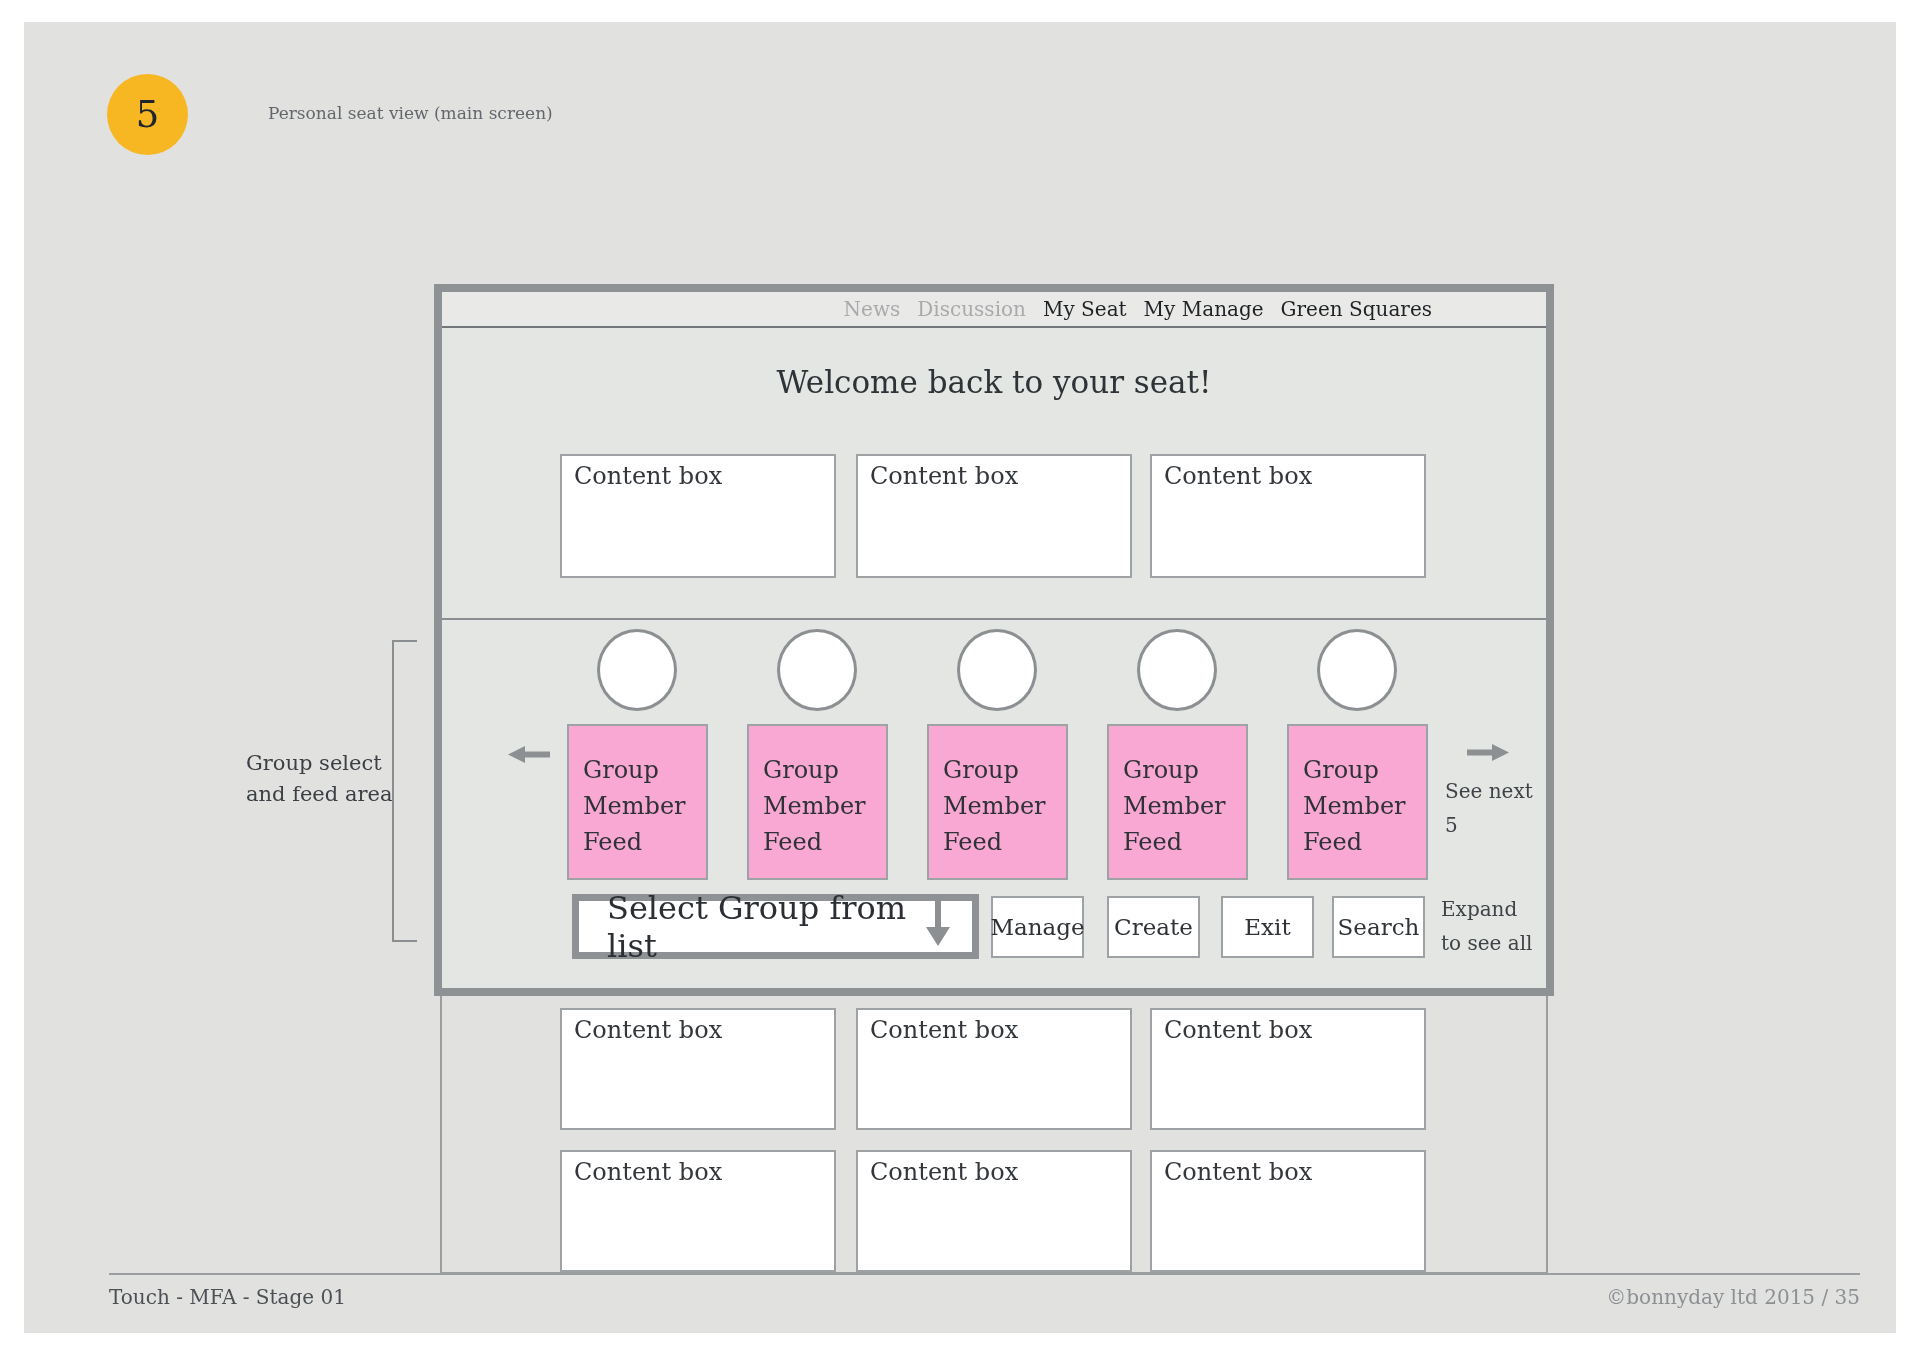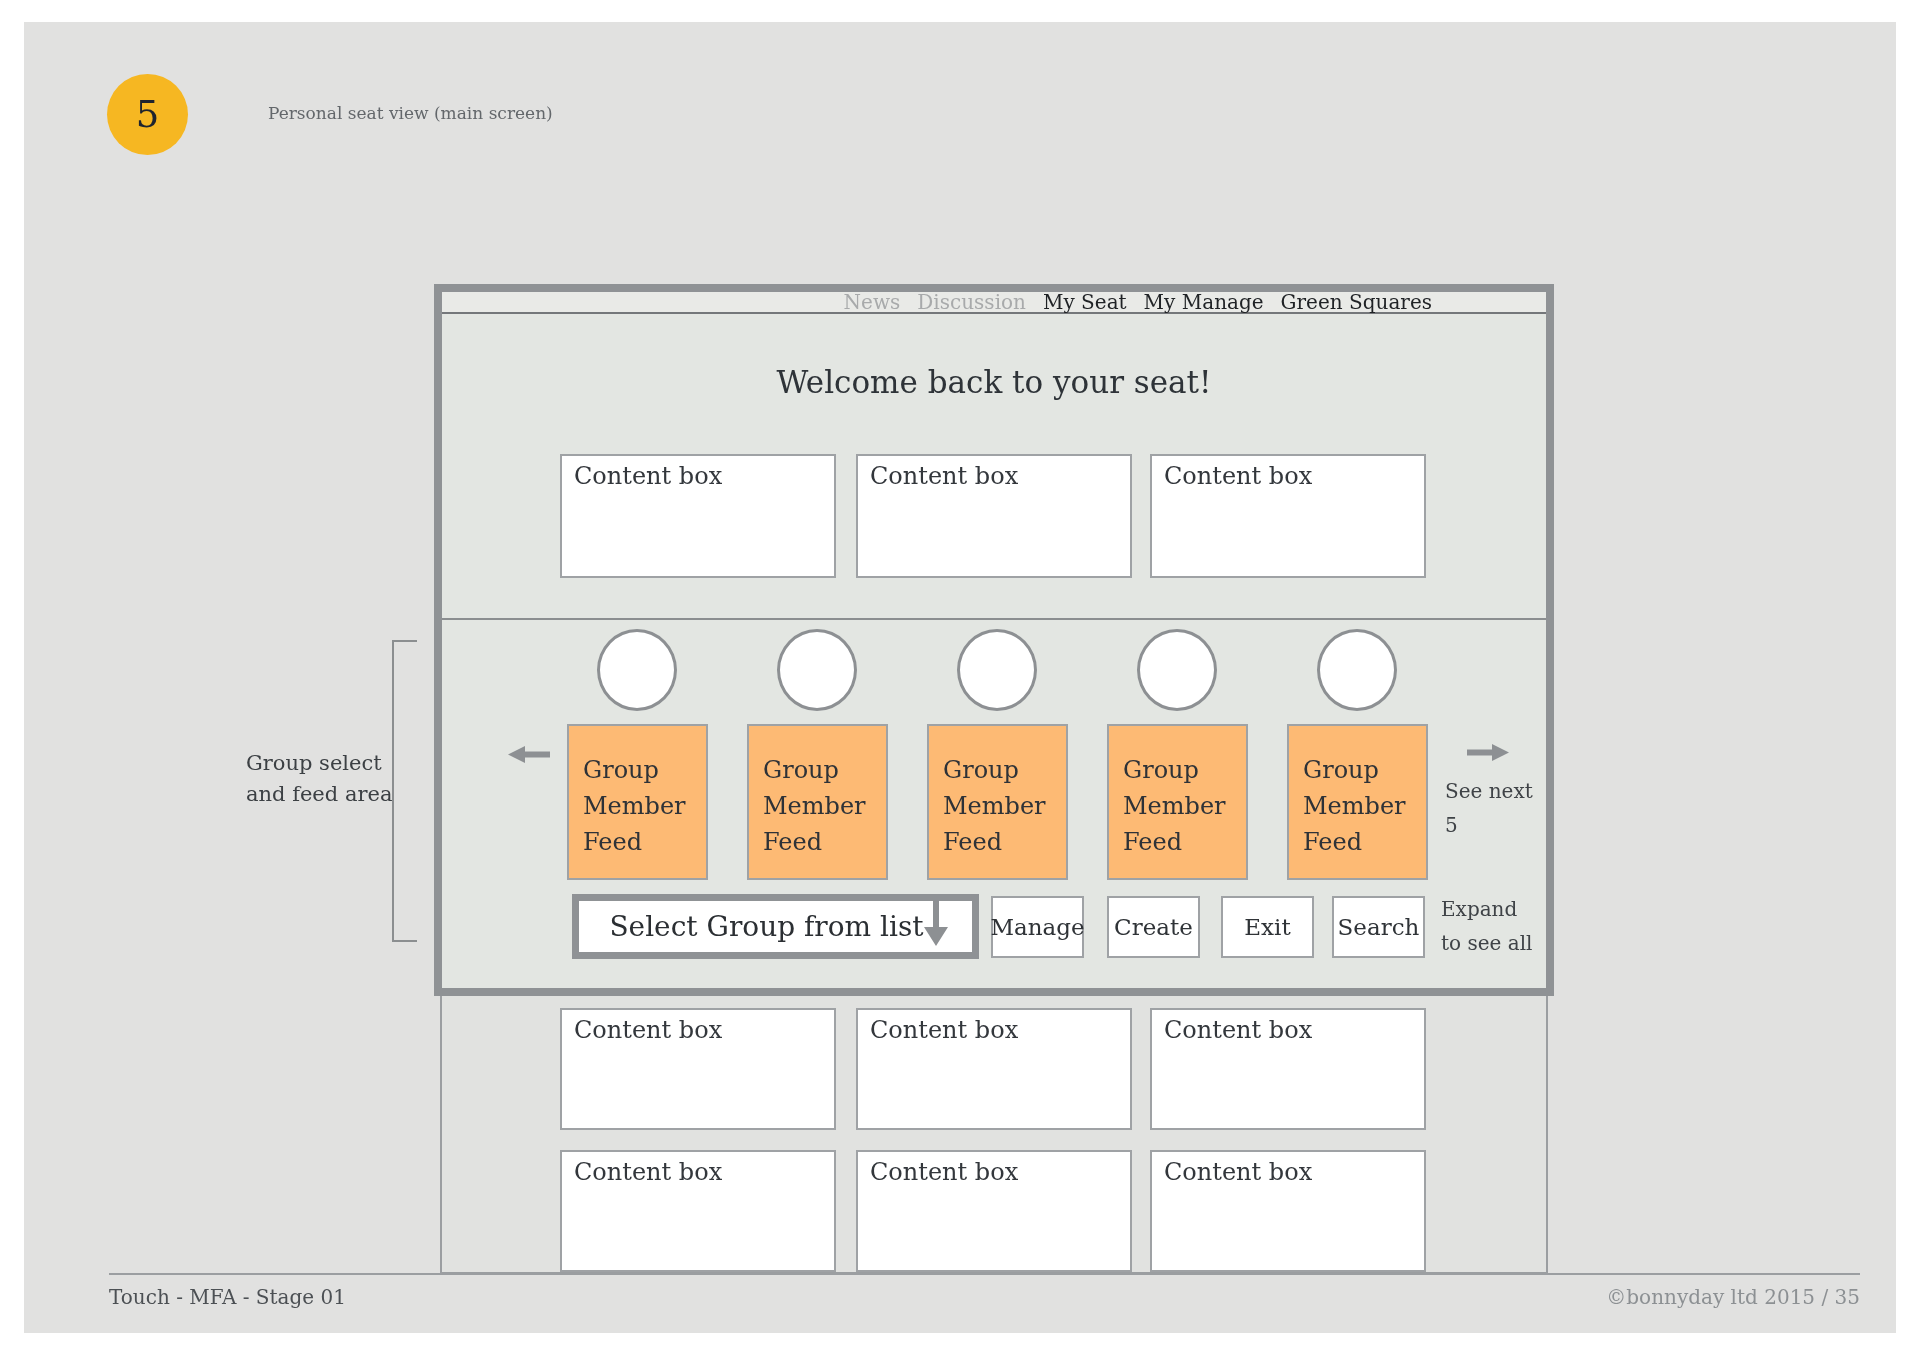--- a/index.html
+++ b/index.html
@@ -22,53 +22,53 @@
     font-size:37px; color:#1f242e;
   }
   .step-label { position:absolute; left:196px; top:81px; font-size:17px; color:#63676b;margin-left:48px; }
 
   
   .panel {
     position:absolute; left:410px; top:262px; width:1120px; height:712px;
     border:8px solid #8f9295; background:#e3e6e2;
   }
   .navbar {
-    position:absolute; left:0; top:0; width:1104px; height:22px;
+    position:absolute; left:0; top:0; width:1104px; height:36px;
     background:#e9eae7; border-bottom:2px solid #74777a;
     display:flex; align-items:center; justify-content:flex-end;
     gap:17px; padding-right:114px; font-size:20px;
   }
   .navbar .muted { color:#a8aaab; }
   .navbar .active { color:#1f2225; }
   .welcome { position:absolute; left:0; top:72px; width:1104px; text-align:center; font-size:31px; color:#2e3338; }
 
   .cbox {
     position:absolute; width:276px; background:#ffffff;
     border:2px solid #9fa2a5; padding:6px 12px; font-size:24px; color:#33373c;
   }
   .divider { position:absolute; left:0; top:326px; width:1104px; height:2px; background:#8b8e90; }
 
   .circle {
     position:absolute; width:80px; height:82px; border-radius:50%;
     background:#ffffff; border:3px solid #8d9093; top:337px;
   }
   .card {
     position:absolute; top:432px; width:141px; height:156px;
-    background:#fdba74; border:2px solid #9fa2a5;
+    background:#f9a8d4; border:2px solid #9fa2a5;
     padding:26px 10px 0 14px; font-size:24px; line-height:36px; color:#2e3237;
   }
   .nav-arrow { position:absolute; width:42px; height:17px; }
   .nav-arrow svg { display:block; }
   .side-note { position:absolute; font-size:20px; color:#3f4347; line-height:34px; }
 
   .dropdown {
     position:absolute; left:130px; top:602px; width:407px; height:65px;
     background:#ffffff; border:7px solid #8f9295;
     display:flex; align-items:center; justify-content:center;
-    padding:0 22px 0 28px; font-size:28px; color:#2b2f33;
+    padding:0 22px 0 28px; font-size:32px; color:#2b2f33;
   }
   .btn {
     position:absolute; top:604px; width:93px; height:62px;
     background:#ffffff; border:2px solid #9fa2a5;
     display:flex; align-items:center; justify-content:center;
     font-size:23px; color:#2f3337;
   }
 
   
   .bottom-section {

